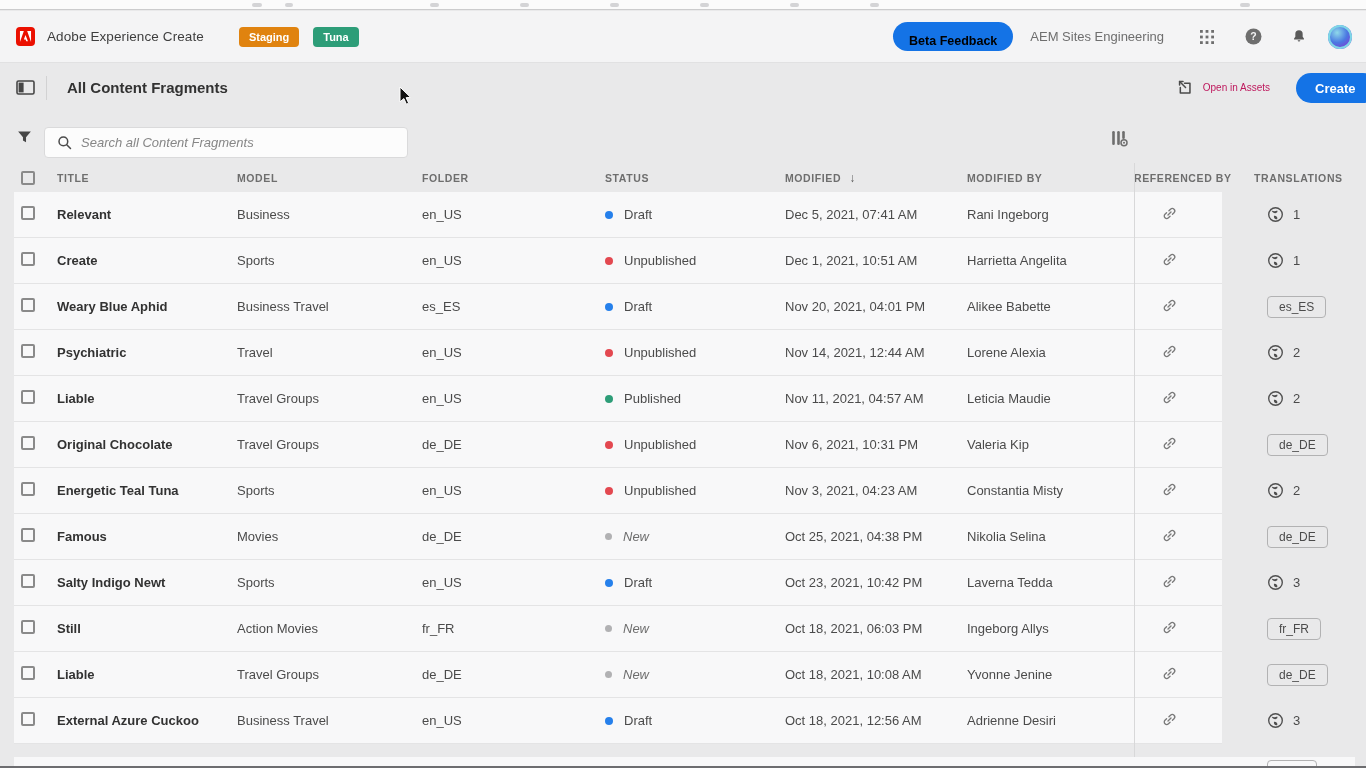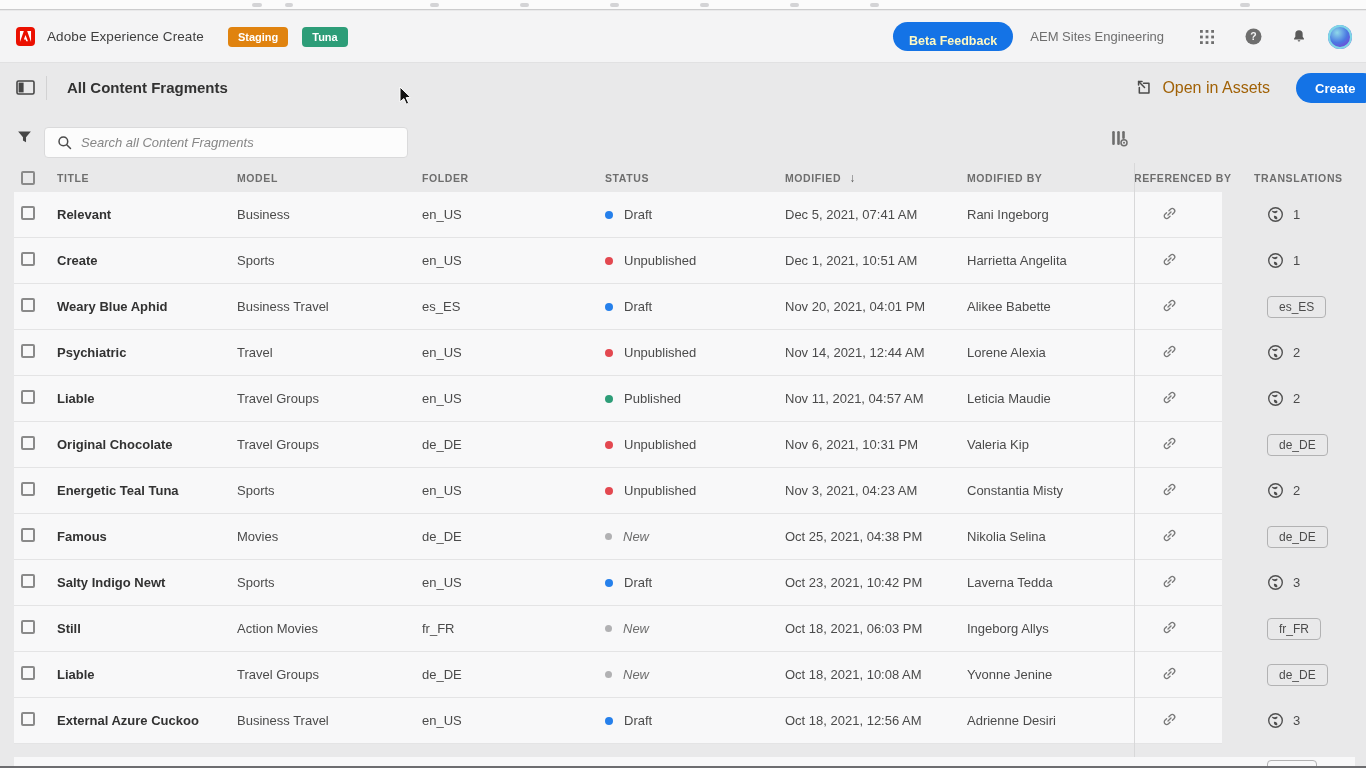--- a/index.html
+++ b/index.html
@@ -13,38 +13,38 @@
     background:#fbfbfb; border-bottom:1px solid #cccccd; }
   .browser-strip i { position:absolute; top:3px; height:4px; background:#d4d4d6; border-radius:2px; }
   
   .topbar { position:absolute; left:0; top:11px; width:1366px; height:52px;
     background:#f4f4f5; border-bottom:1px solid #e1e1e2;
     display:flex; align-items:center; }
   .brand-logo { width:21px; height:19px; margin-left:15px; }
   .brand-name { margin-left:11px; font-size:13.5px; color:#3e3e3e; letter-spacing:.1px; }
   .badge { display:inline-flex; align-items:center; height:20px; padding:0 10px;
     border-radius:4px; color:#fff; font-size:11px; font-weight:bold; margin-left:14px; }
-  .badge.env { margin-left:24px; }
+  .badge.env { margin-left:35px; }
   .topbar-right { margin-left:auto; display:flex; align-items:center; margin-right:14px; }
-  .pill-btn { height:29px; border:none; border-radius:15px; color:#fef9c3;
+  .pill-btn { height:29px; border:none; border-radius:15px; color:#000000;
     font-size:12.5px; font-weight:bold; padding:12px 16px; cursor:pointer;
     font-family:inherit; }
   .org-name { font-size:13px; color:#6e6e6e; margin-left:17px; margin-right:24px; }
   .top-icon { width:38px; height:32px; display:flex; align-items:center; justify-content:center; cursor:pointer; }
   .avatar { width:24px; height:24px; border-radius:50%; margin-left:10px; cursor:pointer;
     background:radial-gradient(circle at 38% 32%, #8fd9ea 0%, #4a79e2 45%, #7b3fd4 78%, #35c4d8 100%);
     box-shadow:0 0 0 2px #7fd6e6 inset; }
   
   .title-row { position:absolute; left:0; top:63px; width:1366px; height:49px;
     display:flex; align-items:center; }
   .rail-btn { width:30px; height:28px; margin-left:10px; display:flex; align-items:center; justify-content:center; cursor:pointer; }
   .title-divider { width:1px; height:24px; background:#d2d2d3; margin-left:6px; }
   .page-title { font-size:15px; font-weight:bold; color:#323232; margin-left:20px; }
   .title-right { margin-left:auto; display:flex; align-items:center; }
-  .open-assets { display:flex; align-items:center; cursor:pointer; color:#a16207; font-size:16px; }
+  .open-assets { display:flex; align-items:center; cursor:pointer; color:#be185d; font-size:10px; }
   .open-assets svg { margin-right:9px; }
   .create-btn { position:absolute; left:1296px; top:73px; width:82px; height:30px;
     border:none; border-radius:15px; color:#fff; font-size:13px; font-weight:bold;
     font-family:inherit; cursor:pointer; text-align:left; padding-left:19px; }
   
   .toolbar-row { position:absolute; left:0; top:112px; width:1142px; height:51px; }
   .filter-btn { position:absolute; left:10px; top:11px; width:28px; height:28px;
     display:flex; align-items:center; justify-content:center; cursor:pointer; }
   .search-box { position:absolute; left:44px; top:15px; width:364px; height:31px;
     background:#fcfcfc; border:1px solid #dadadb; border-radius:4px;

